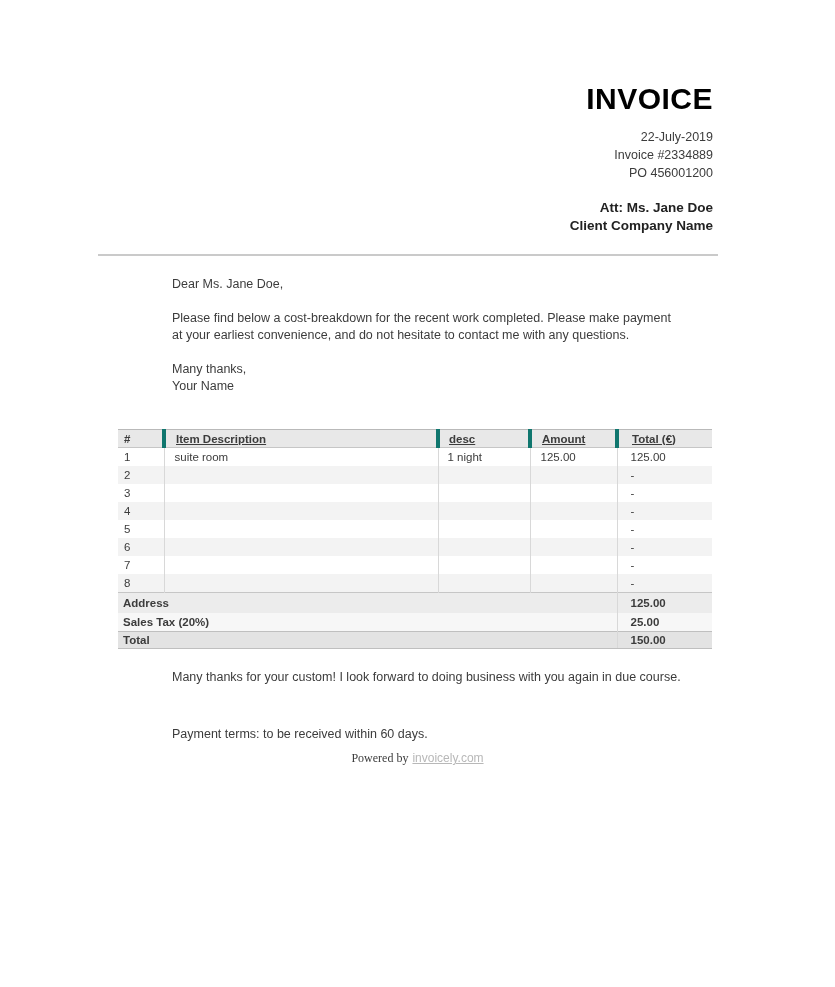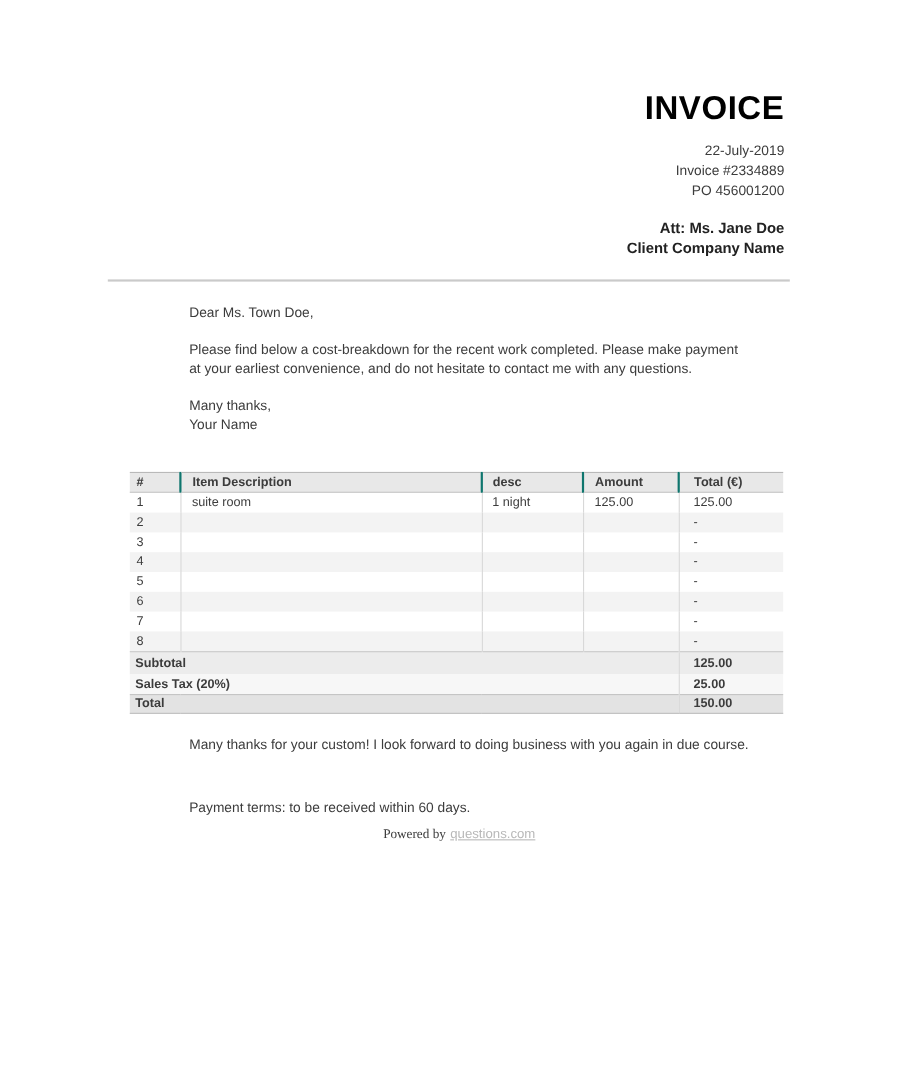--- a/index.html
+++ b/index.html
@@ -49,21 +49,21 @@
   
   .tbl-wrap{left:118px;top:429px;width:594px;}
   table{border-collapse:collapse;width:594px;font-size:11.5px;color:var(--text);table-layout:fixed;}
   th{
     background:var(--header-bg);
     font-weight:bold;text-align:left;
     height:17px;padding:0;
     border-top:1px solid #b9b9b9;
     border-bottom:1px solid var(--border);
   }
-  th + th{border-left:2px solid #0f766e;}
+  th + th{border-left:4px solid #0f766e;text-decoration:underline;}
   tr.data td{height:18px;padding:0;}
   tr.data td + td{border-left:1px solid var(--cell-border);}
   tr.data.alt{background:var(--alt-bg);}
   .c0{padding-left:6px !important;}
   .c1{padding-left:10px !important;}
   .c2{padding-left:9px !important;}
   .c3{padding-left:10px !important;}
   .c4{padding-left:13px !important;}
   tr.summary td{font-weight:bold;padding:0;}
   tr.summary .sum-value{border-left:1px solid var(--cell-border);}
@@ -92,21 +92,21 @@
     <div class="meta-line">PO 456001200</div>
     <div class="att">
       <div class="att-line">Att: Ms. Jane Doe</div>
       <div class="att-line">Client Company Name</div>
     </div>
   </div>
 
   <div class="abs divider"></div>
 
   <div class="abs letter">
-    <div class="para">Dear Ms. Town Doe,</div>
+    <div class="para">Dear Ms. Jane Doe,</div>
     <div class="para">
       <div>Please find below a cost-breakdown for the recent work completed. Please make payment</div>
       <div>at your earliest convenience, and do not hesitate to contact me with any questions.</div>
     </div>
     <div class="para">
       <div>Many thanks,</div>
       <div>Your Name</div>
     </div>
   </div>
 
@@ -179,35 +179,35 @@
             <td class="c4">-</td>
           </tr>
           <tr class="data alt">
             <td class="c0">8</td>
             <td class="c1"></td>
             <td class="c2"></td>
             <td class="c3"></td>
             <td class="c4">-</td>
           </tr>
           <tr class="summary sum-0">
-            <td colspan="4" class="sum-label">Subtotal</td>
+            <td colspan="4" class="sum-label">Address</td>
             <td class="sum-value c4">125.00</td>
           </tr>
           <tr class="summary sum-1">
             <td colspan="4" class="sum-label">Sales Tax (20%)</td>
             <td class="sum-value c4">25.00</td>
           </tr>
           <tr class="summary sum-2">
             <td colspan="4" class="sum-label">Total</td>
             <td class="sum-value c4">150.00</td>
           </tr>
         </tbody>
     </table>
   </div>
 
   <div class="abs thanks">Many thanks for your custom! I look forward to doing business with you again in due course.</div>
   <div class="abs terms">Payment terms: to be received within 60 days.</div>
 
   <div class="abs powered">
-    <span class="pb">Powered by</span><a>questions.com</a>
+    <span class="pb">Powered by</span><a>invoicely.com</a>
   </div>
 
 </div>
 
 </body></html>

